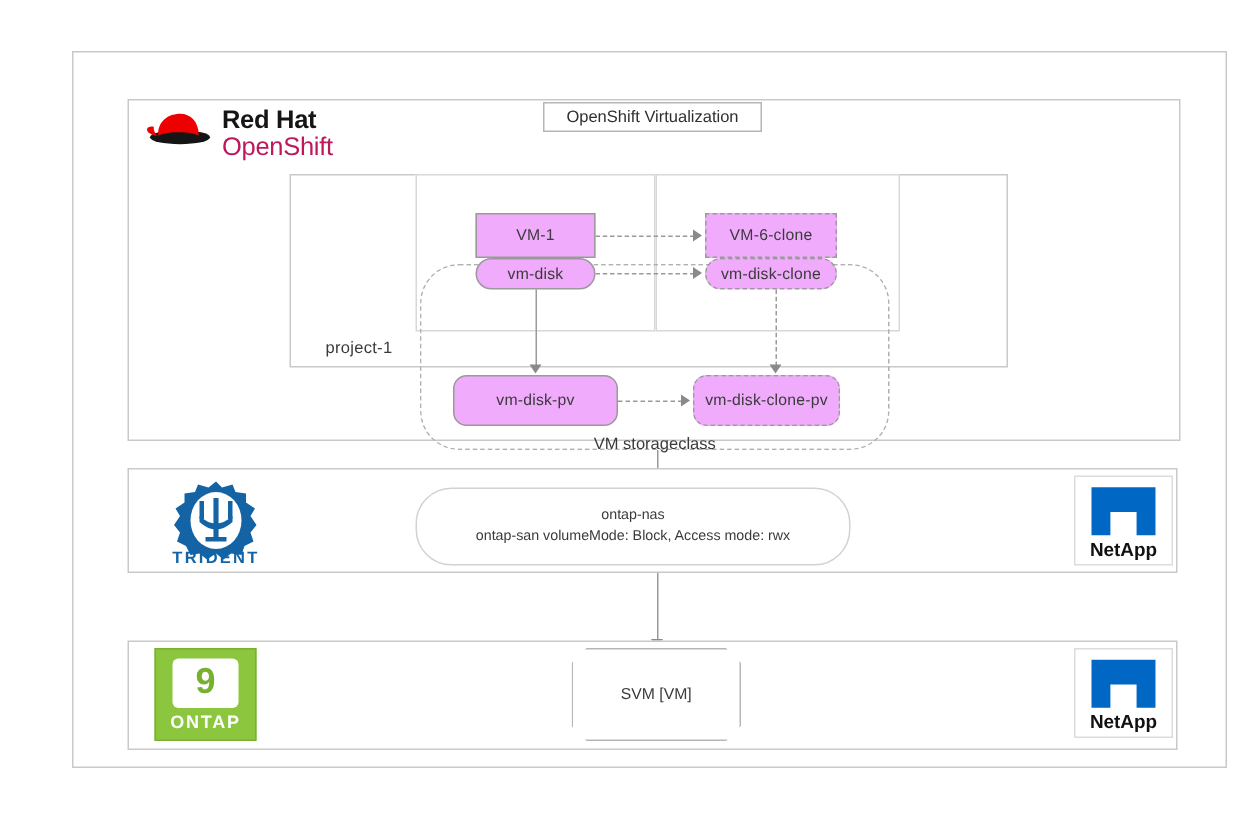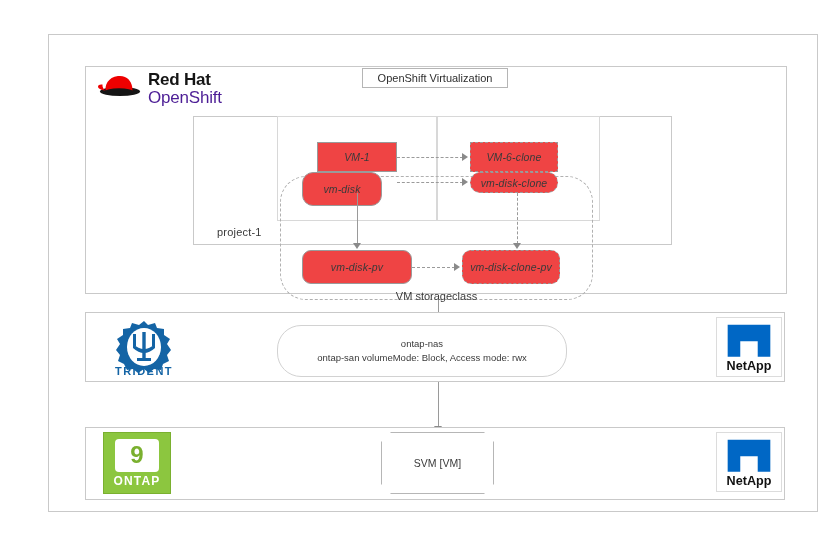--- a/index.html
+++ b/index.html
@@ -21,28 +21,28 @@
   .project-label{left:217px;top:226px;font-size:11px;color:#3a3a3a;letter-spacing:.2px;}
 
   
   .virt-tag{left:362px;top:68px;width:146px;height:20px;border:1px solid #b5b5b5;background:#fff;
             display:flex;align-items:center;justify-content:center;font-size:11px;color:#2f2f2f;}
 
   
   .rh-logo{left:96px;top:70px;width:180px;height:42px;}
   .rh-hat{position:absolute;left:0;top:2px;width:46px;height:26px;}
   .rh-text1{position:absolute;left:52px;top:0px;font-size:17px;font-weight:bold;color:#151515;letter-spacing:-.2px;}
-  .rh-text2{position:absolute;left:52px;top:18px;font-size:17px;font-weight:400;color:#4c1d95;letter-spacing:-.2px;}
+  .rh-text2{position:absolute;left:52px;top:18px;font-size:17px;font-weight:400;color:#be185d;letter-spacing:-.2px;}
 
   
   .node{display:flex;align-items:center;justify-content:center;text-align:center;
-        font-size:10.5px;color:#3a3a3a;background:#ef4444;letter-spacing:.15px;font-style:italic;}
+        font-size:10.5px;color:#3a3a3a;background:#f0abfc;letter-spacing:.15px;}
   .vm1{left:317px;top:142px;width:80px;height:30px;border:1px solid #9a9a9a;}
   .vm1clone{left:470px;top:142px;width:88px;height:30px;border:1px dashed #9a9a9a;}
-  .vmdisk{left:302px;top:172px;width:80px;height:34px;border:1px solid #9a9a9a;border-radius:11px;}
+  .vmdisk{left:317px;top:172px;width:80px;height:21px;border:1px solid #9a9a9a;border-radius:11px;}
   .vmdiskclone{left:470px;top:172px;width:88px;height:21px;border:1px dashed #9a9a9a;border-radius:11px;}
   .vmdiskpv{left:302px;top:250px;width:110px;height:34px;border:1px solid #9a9a9a;border-radius:9px;}
   .vmdiskclonepv{left:462px;top:250px;width:98px;height:34px;border:1px dashed #9a9a9a;border-radius:9px;}
 
   
   .storageclass-box{left:280px;top:176px;width:313px;height:124px;border:1px dashed #b0b0b0;border-radius:26px;background:transparent;}
   .storageclass-label{left:280px;top:290px;width:313px;text-align:center;font-size:11px;color:#3a3a3a;}
 
   
   .nas-ellipse{left:277px;top:325px;width:290px;height:52px;border:1px solid #d2d2d2;border-radius:24px;

